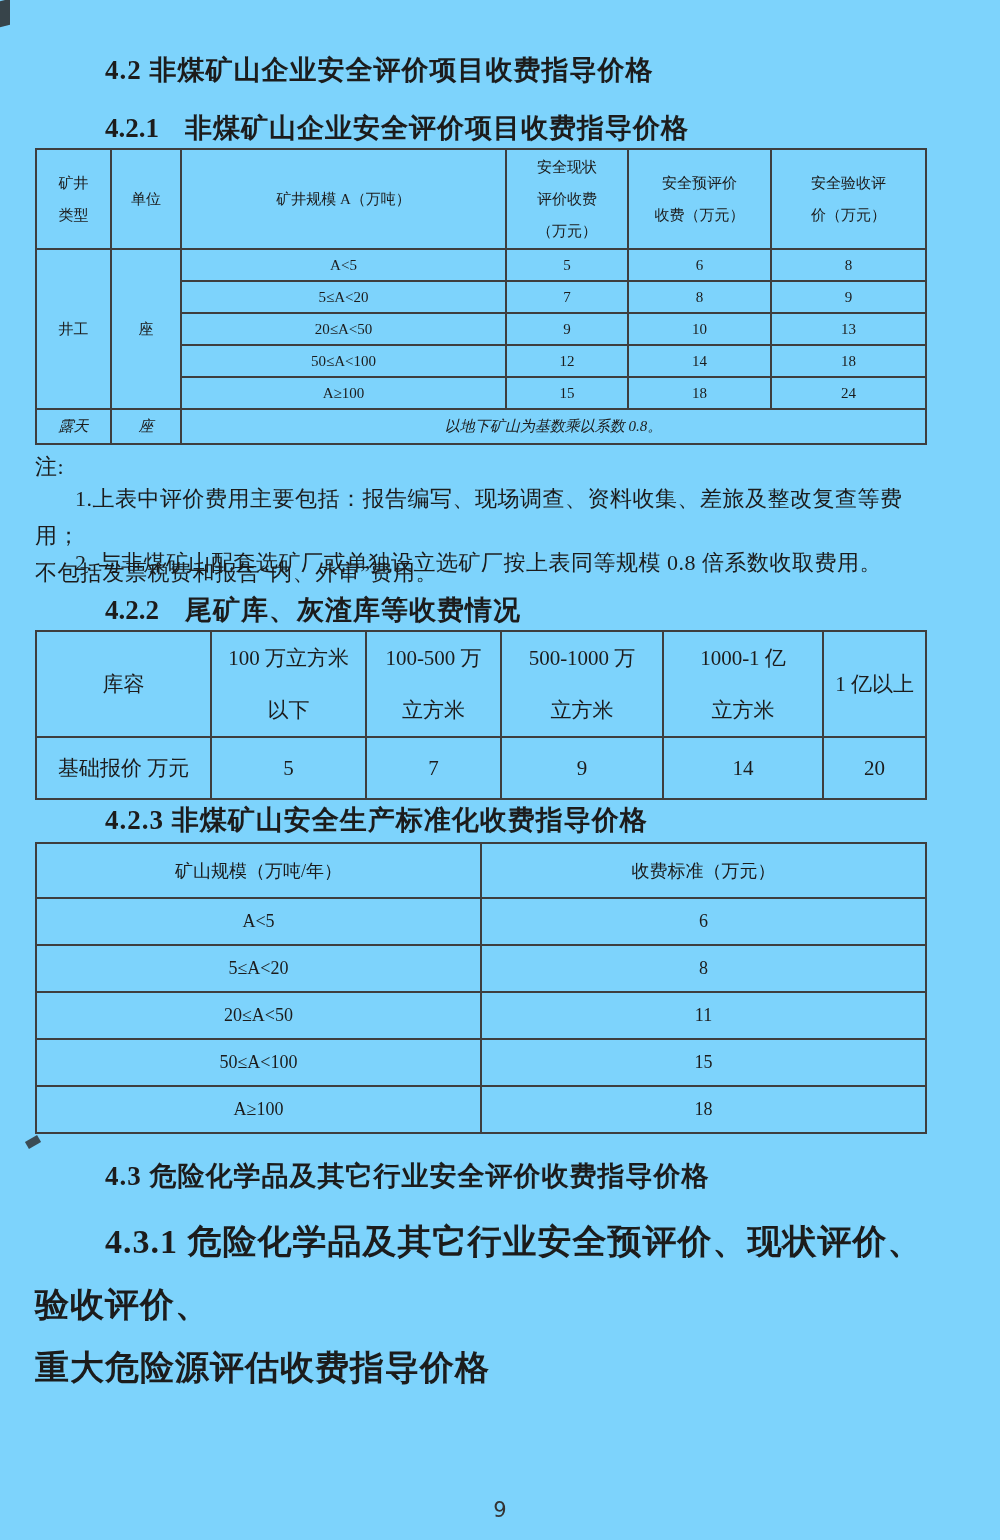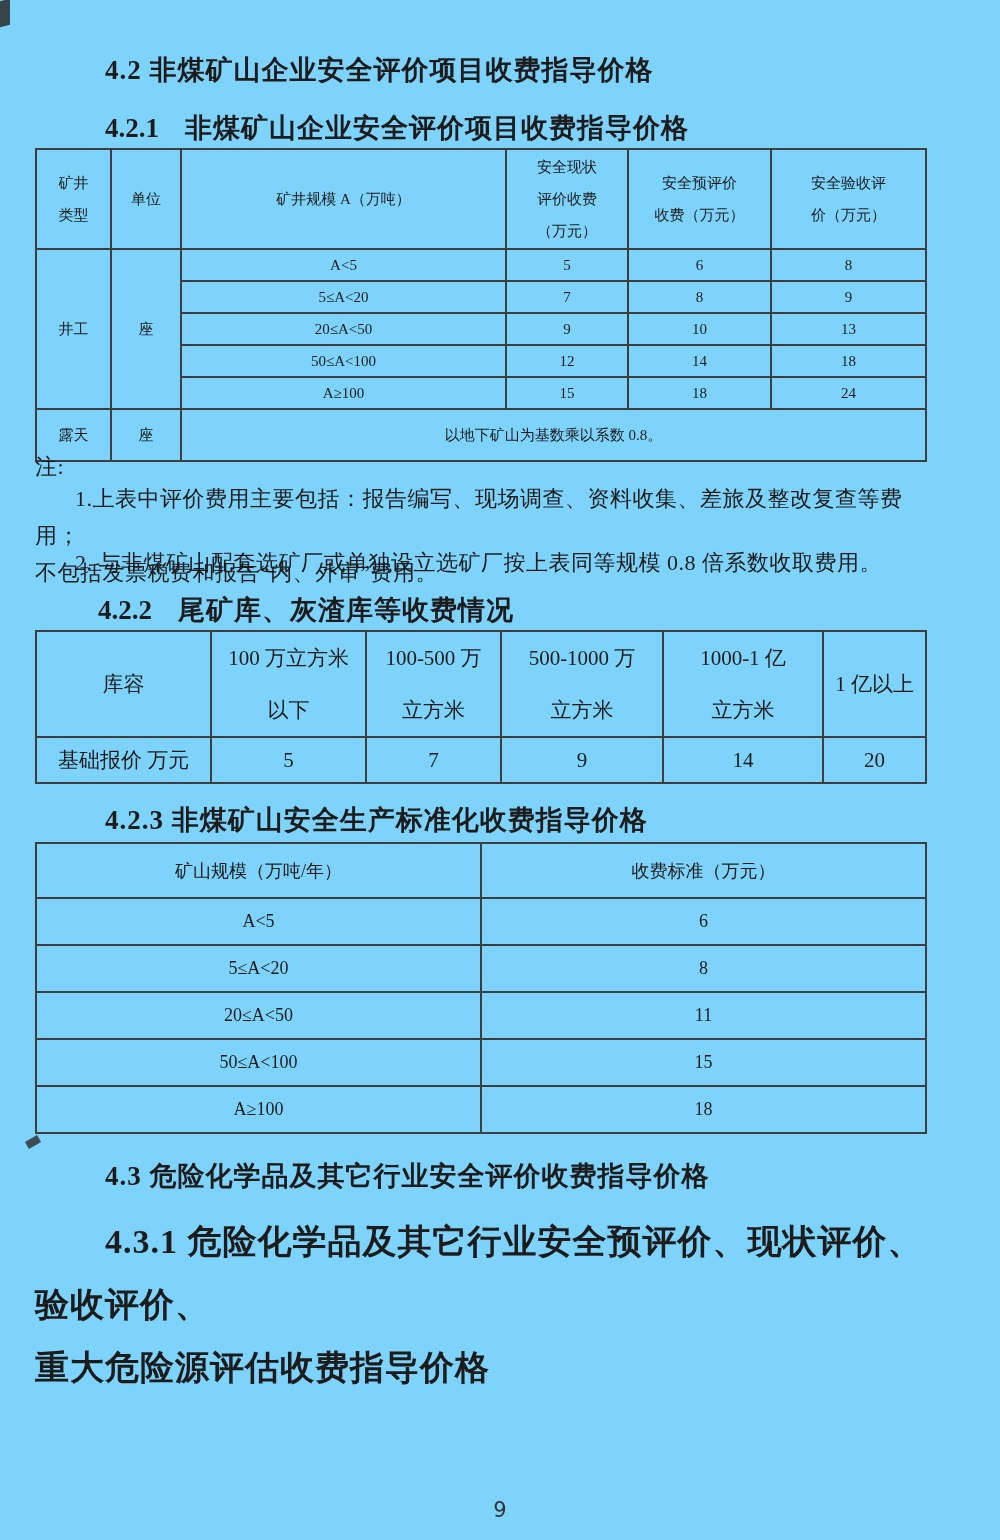--- a/index.html
+++ b/index.html
@@ -19,24 +19,24 @@
   table { border-collapse:collapse; table-layout:fixed; background:transparent; }
   th,td {
     border:2px solid #3e3e3e;
     text-align:center; vertical-align:middle;
     font-weight:normal; white-space:pre-line;
     padding:0;
   }
   .t1 { width:890px; font-size:15px; }
   .t1 .hrow th { height:100px; line-height:32px; }
   .t1 .drow td { height:32px; }
-  .t1 .lrow td { height:52px; }
+  .t1 .lrow td { height:35px;font-style:italic; }
   .t2 { width:890px; font-size:21px; }
   .t2 .hrow th { height:80px; line-height:52px; }
-  .t2 .drow td { height:46px; }
+  .t2 .drow td { height:62px; }
   .t3 { width:890px; font-size:18px; }
   .t3 .hrow th { height:55px; }
   .t3 .drow td { height:47px; }
   .notes { font-size:22px; letter-spacing:0.5px; }
   .note-wrap { line-height:37px; white-space:pre-line; text-indent:40px; }
   .h431 { font-weight:bold; font-size:34px; line-height:63px; white-space:pre-line; text-indent:70px; letter-spacing:1px; }
   .para { font-size:27px; line-height:62px; white-space:pre-line; text-indent:78px; letter-spacing:1px; }
   .pagenum { left:0; right:0; text-align:center; font-size:21px; font-family:"DejaVu Sans",sans-serif; color:#333; }
   .smudge { background:#2a2a2a; }
 </style>
@@ -113,21 +113,21 @@
       <td colspan="4">以地下矿山为基数乘以系数 0.8。</td>
     </tr>
   </tbody>
     </table>
 
   <div class="abs notes" style="left:35px;top:452px;">注:</div>
   <div class="abs notes note-wrap" style="left:35px;top:480px;width:912px;">1.上表中评价费用主要包括：报告编写、现场调查、资料收集、差旅及整改复查等费用；
 不包括发票税费和报告“内、外审”费用。</div>
   <div class="abs notes" style="left:35px;top:548px;width:930px;text-indent:40px;">2. 与非煤矿山配套选矿厂或单独设立选矿厂按上表同等规模 0.8 倍系数收取费用。</div>
 
-  <div class="abs hd" style="left:98px;top:592px;"><span class="num">4.2.2</span><span>尾矿库、灰渣库等收费情况</span></div>
+  <div class="abs hd" style="left:105px;top:592px;"><span class="num">4.2.2</span><span>尾矿库、灰渣库等收费情况</span></div>
 
   <table class="abs t2" style="left:35px;top:630px;">
     <colgroup>
       <col style="width:175px">
         <col style="width:155px">
         <col style="width:135px">
       <col style="width:162px">
         <col style="width:160px">
         <col style="width:103px">
     </colgroup>

